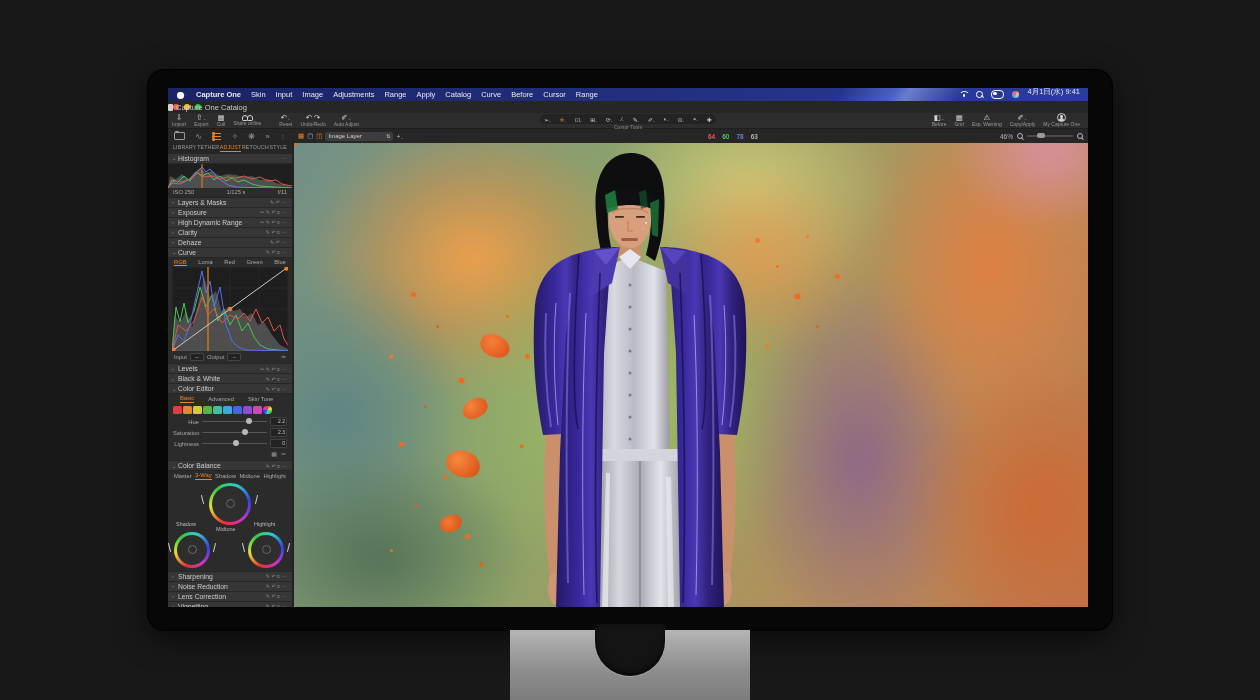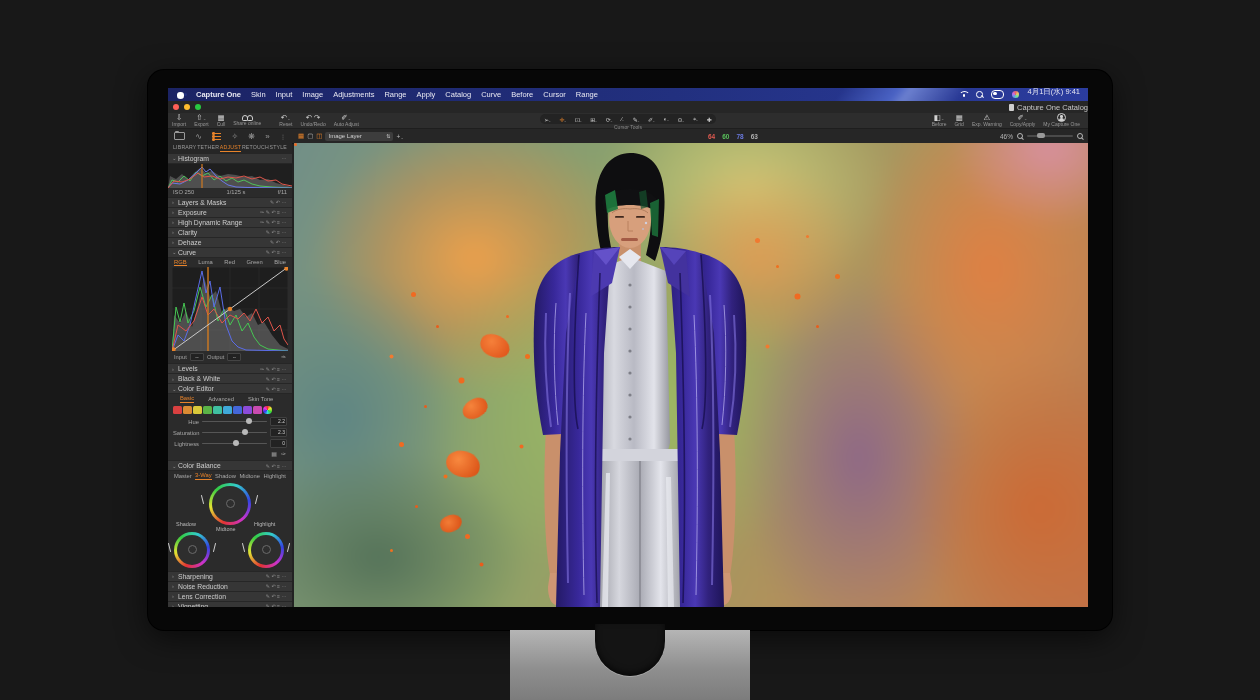--- a/index.html
+++ b/index.html
@@ -25,21 +25,21 @@
   .srch{width:7px;height:7px;position:relative;}
   .srch::before{content:"";position:absolute;left:0;top:0;width:4.5px;height:4.5px;border:1.1px solid #fff;border-radius:50%;}
   .srch::after{content:"";position:absolute;left:5px;top:5.4px;width:3px;height:1.1px;background:#fff;transform:rotate(45deg);}
   .toggle{width:11px;height:6.5px;border:1px solid #fff;border-radius:4px;position:relative;}
   .toggle::before{content:"";position:absolute;left:1px;top:1px;width:3.2px;height:3.2px;background:#fff;border-radius:50%;}
   .siri{width:7px;height:7px;border-radius:50%;background:conic-gradient(#e86a6a,#e8c86a,#6ae89a,#6a9ae8,#c86ae8,#e86a6a);}
   #clock{margin:0 8px 6px 4px;white-space:nowrap;}
   
   #titlebar{left:0;top:13px;width:920px;height:12px;background:#262626;display:flex;align-items:center;}
   .tl{width:6px;height:6px;border-radius:50%;margin-left:5px;}
-  #wtitle{position:absolute;left:0;width:100%;text-align:right;font-size:7.5px;color:#c7c7c7;}
+  #wtitle{position:absolute;left:0;width:100%;text-align:left;font-size:7.5px;color:#c7c7c7;}
   .docic{display:inline-block;width:5px;height:6.5px;background:#cfcfcf;border-radius:1px;margin-right:3px;vertical-align:-1px;}
   
   #toolbar{left:0;top:25px;width:920px;height:15px;background:#2d2d2d;border-bottom:1px solid #1e1e1e;display:flex;align-items:stretch;}
   .tool{display:flex;flex-direction:column;align-items:center;justify-content:center;margin:0 4px;color:#989898;font-size:5px;line-height:5.5px;white-space:nowrap;}
   .tool .ic{font-size:7.5px;line-height:7.5px;color:#d2d2d2;}
   .tool .ic .cv{font-size:4.5px;color:#8a8a8a;}
   .ppl{width:10px;height:6px;position:relative;}
   .ppl::before,.ppl::after{content:"";position:absolute;top:0;width:4px;height:4px;border:1px solid #d2d2d2;border-radius:50% 50% 20% 20%;}
   .ppl::before{left:0;} .ppl::after{left:5px;}
   .person{width:7px;height:7px;border:1px solid #d2d2d2;border-radius:50%;position:relative;}

